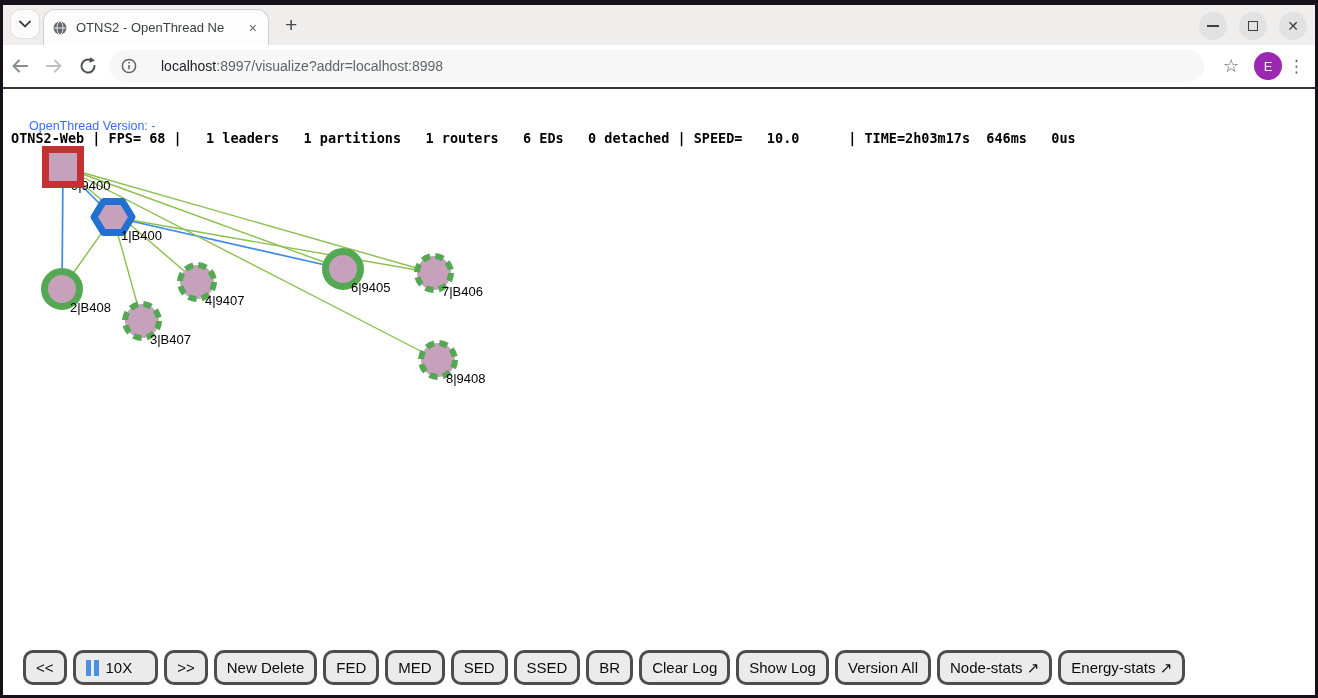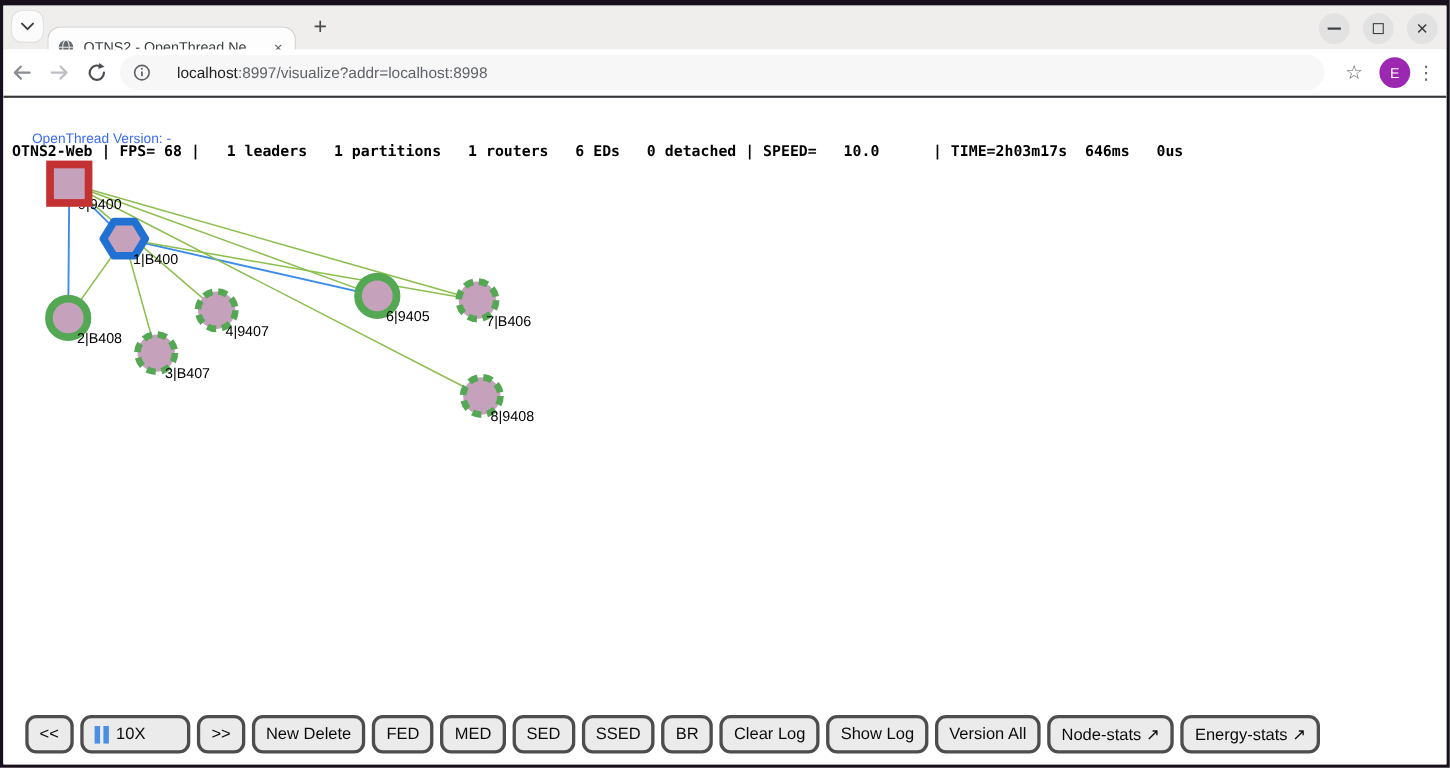--- a/index.html
+++ b/index.html
@@ -9,21 +9,21 @@
     border: 3px solid #17101a; border-top-width: 5px; overflow: hidden;
   }
   
   .tabstrip { position:absolute; top:0; left:0; right:0; height:40px; background:#efeeed; }
   .tab-search-btn {
     position:absolute; left:8px; top:5px; width:28px; height:28px;
     background:#fbfbfb; border-radius:9px; display:flex; align-items:center; justify-content:center;
     box-shadow: 0 0 0 1px #e2e0e0;
   }
   .tab {
-    position:absolute; left:40px; top:19px; width:226px; height:36px;
+    position:absolute; left:40px; top:4px; width:226px; height:36px;
     background:#fdfdfd; border:1px solid #cfcdcd; border-bottom:none;
     border-radius:12px 12px 0 0; display:flex; align-items:center; padding:0 8px; gap:8px;
   }
   .tab-title { font-size:13px; color:#3c4043; white-space:nowrap; overflow:hidden; flex:1; }
   .tab-close { font-size:14px; color:#5f6368; padding:0 3px; }
   .newtab-btn { position:absolute; left:282px; top:8px; font-size:21px; color:#474b4e; line-height:24px; }
   .win-controls { position:absolute; right:8px; top:7px; display:flex; gap:12px; }
   .wc { width:28px; height:28px; border-radius:50%; background:#e2e2e2; display:flex; align-items:center; justify-content:center; color:#3c4043; }
   .wc-min-glyph { width:12px; height:2px; background:#3c4043; }
   .wc-max-glyph { width:10px; height:10px; border:1.5px solid #3c4043; }
@@ -51,21 +51,21 @@
   }
   .versionline { position:absolute; top:30px; left:26px; font-size:12.5px; }
   #topo { position:absolute; top:0; left:0; }
   
   .btnrow { position:absolute; top:561px; left:20px; display:flex; gap:6px; }
   .obtn {
     height:35px; background:#ebebeb; border:3px solid #4d4d4d; border-radius:10px;
     font-family:"Liberation Sans", sans-serif; font-size:15px; color:#0b0b0b;
     display:flex; align-items:center; padding:0 10px; white-space:nowrap; gap:3px;
   }
-  .obtn.wide { padding-right:38px; }
+  .obtn.wide { padding-right:23px; }
   .pausebars { display:flex; gap:3px; margin-right:4px; }
   .pausebars i { display:block; width:5px; height:16px; background:#4a90e2; }
 </style>
 </head>
 <body>
 
 <div class="screen">
 
   <div class="tabstrip">
     <div class="tab-search-btn">

